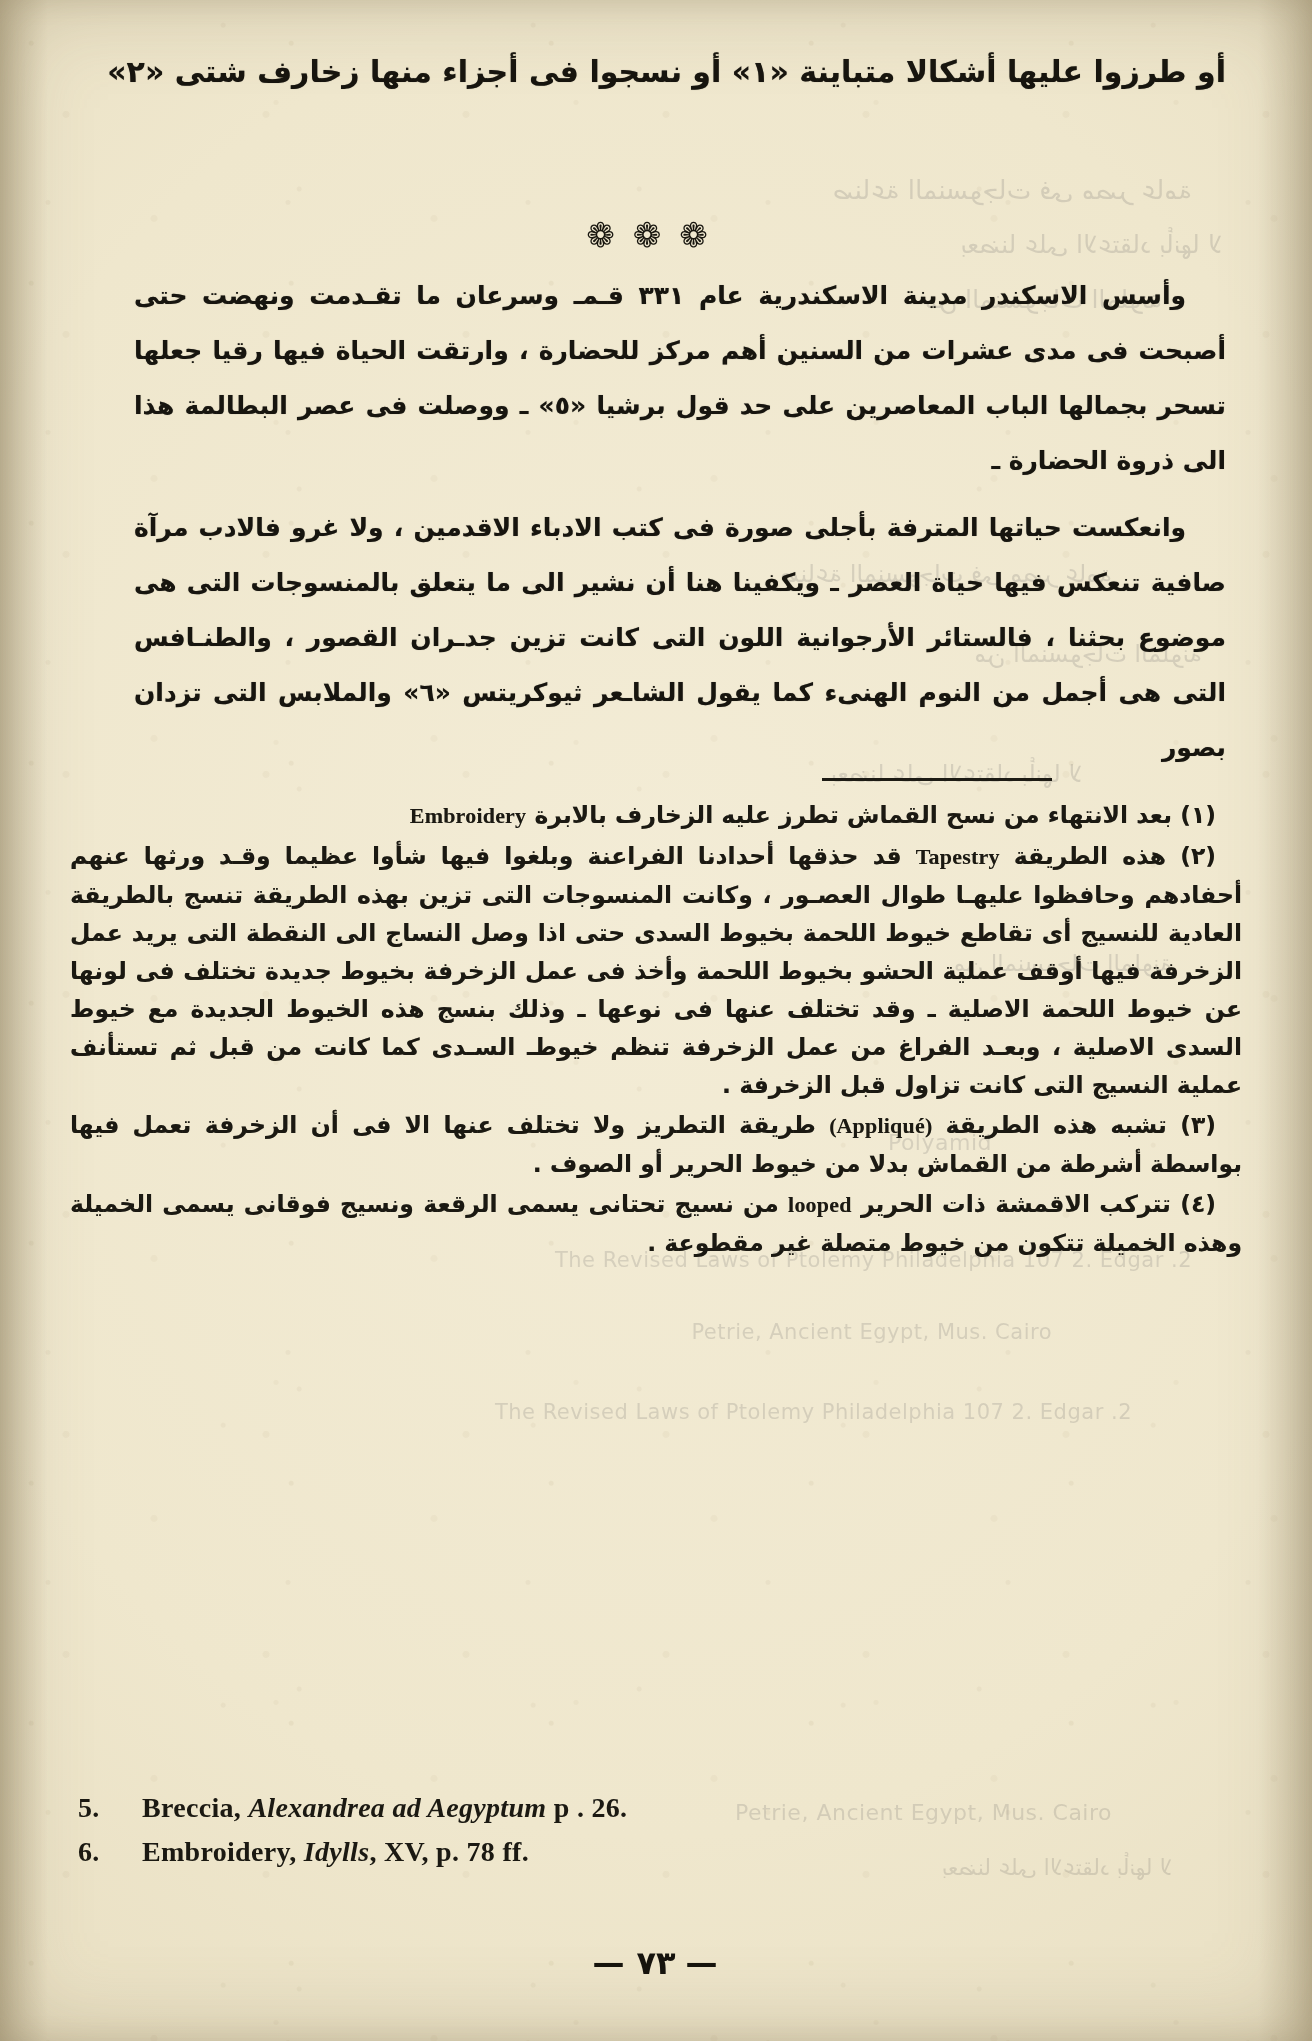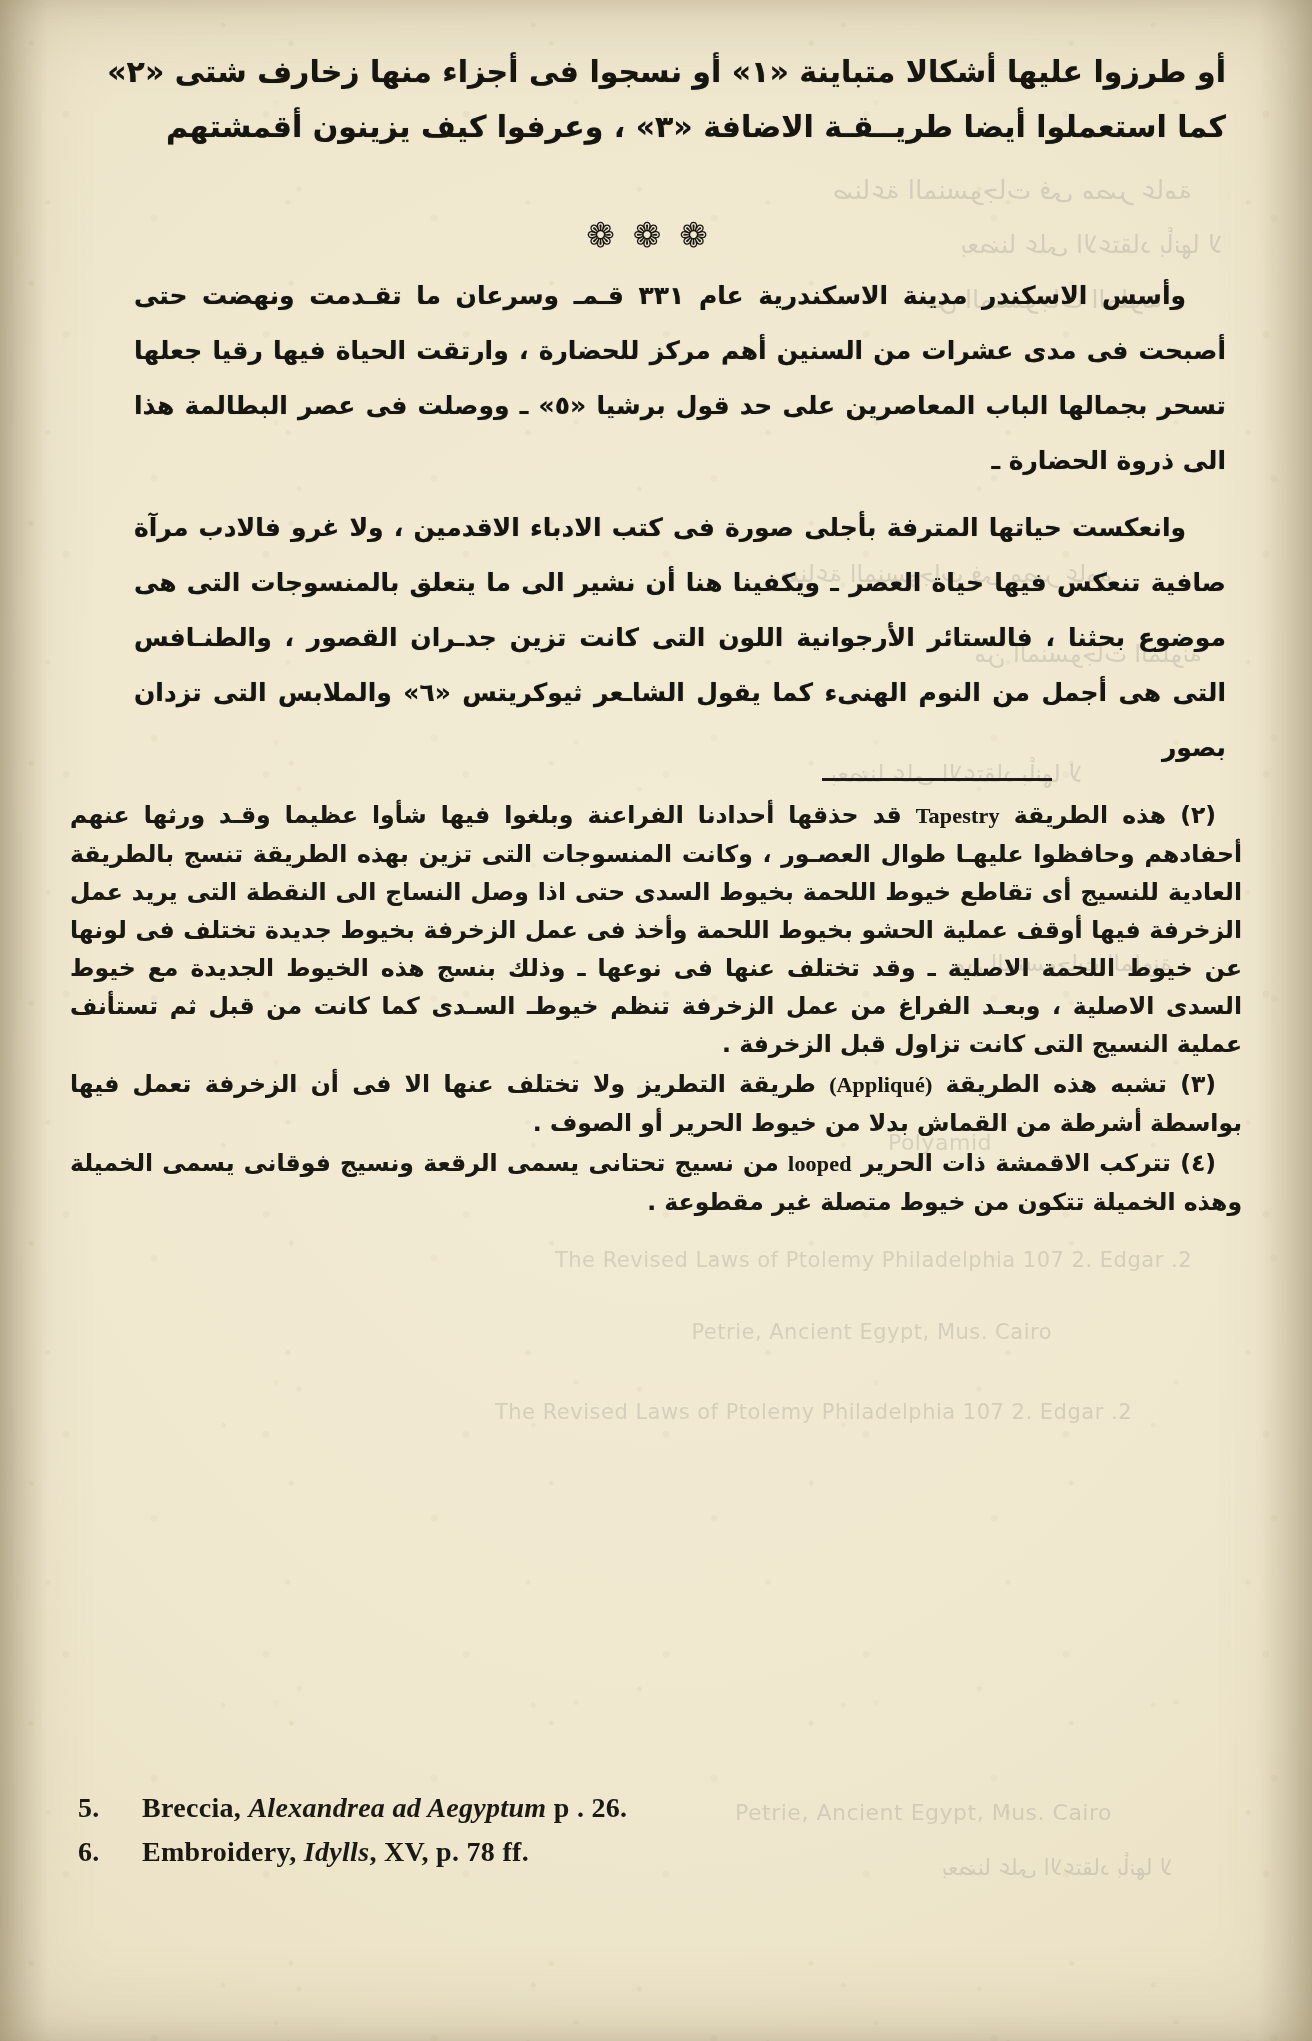--- a/index.html
+++ b/index.html
@@ -226,39 +226,43 @@
     <div class="bl" style="top:1320px; left:260px; font-size:21px; transform:scaleX(-1);">Petrie, Ancient Egypt, Mus. Cairo</div>
     <div class="bl" style="top:1400px; left:180px; font-size:21px; transform:scaleX(-1);">2.  The Revised Laws of Ptolemy  Philadelphia 107 2. Edgar</div>
     <div class="bl" style="top:1800px; left:200px; font-size:22px; transform:scaleX(-1);">Petrie, Ancient Egypt, Mus. Cairo</div>
     <div class="bl" style="top:1855px; left:140px; font-size:22px;">بعضنا على الاعتقاد بأنها لا</div>
   </div>
 
   <div class="content">
 
     <div class="body-top ar">
       <div>أو طرزوا عليها أشكالا متباينة «١» أو نسجوا فى أجزاء منها زخارف شتى «٢»</div>
-      <div>كما استعملوا أيضا طريــقـة الاضافة «٣» ، وعرفوا كيف يزينون أقمشتهم</div>
     </div>
 
     <div class="stars">
       <span>❁</span><span>❁</span><span>❁</span>
     </div>
 
     <div class="para p1 ar">
       <span class="indent"></span><span>وأسس الاسكندر مدينة الاسكندرية عام ٣٣١ قـمـ وسرعان ما تقـدمت ونهضت حتى أصبحت فى مدى عشرات من السنين أهم مركز للحضارة ، وارتقت الحياة فيها رقيا جعلها تسحر بجمالها الباب المعاصرين على حد قول برشيا «٥» ـ ووصلت فى عصر البطالمة هذا الى ذروة الحضارة ـ</span>
     </div>
 
     <div class="para p2 ar">
       <span class="indent"></span><span>وانعكست حياتها المترفة بأجلى صورة فى كتب الادباء الاقدمين ، ولا غرو فالادب مرآة صافية تنعكس فيها حياة العصر ـ ويكفينا هنا أن نشير الى ما يتعلق بالمنسوجات التى هى موضوع بحثنا ، فالستائر الأرجوانية اللون التى كانت تزين جدـران القصور ، والطنـافس التى هى أجمل من النوم الهنىء كما يقول الشاـعر ثيوكريتس «٦» والملابس التى تزدان بصور</span>
     </div>
 
     <div class="fn-rule"></div>
 
     <div class="footnotes">
 
+      <div class="fn">
+        <span class="lead"></span><span>(١)</span>
+        <span>بعد الانتهاء من نسح القماش تطرز عليه الزخارف بالابرة</span>
+        <span class="lat">Embroidery</span>
+      </div>
 
       <div class="fn">
         <span class="lead"></span><span>(٢)</span>
         <span>هذه الطريقة</span>
         <span class="lat">Tapestry</span>
         <span>قد حذقها أحدادنا الفراعنة وبلغوا فيها شأوا عظيما وقـد ورثها عنهم أحفادهم وحافظوا عليهـا طوال العصـور ، وكانت المنسوجات التى تزين بهذه الطريقة تنسج بالطريقة العادية للنسيج أى تقاطع خيوط اللحمة بخيوط السدى حتى اذا وصل النساج الى النقطة التى يريد عمل الزخرفة فيها أوقف عملية الحشو بخيوط اللحمة وأخذ فى عمل الزخرفة بخيوط جديدة تختلف فى لونها عن خيوط اللحمة الاصلية ـ وقد تختلف عنها فى نوعها ـ وذلك بنسج هذه الخيوط الجديدة مع خيوط السدى الاصلية ، وبعـد الفراغ من عمل الزخرفة تنظم خيوطـ السـدى كما كانت من قبل ثم تستأنف عملية النسيج التى كانت تزاول قبل الزخرفة .</span>
       </div>
 
       <div class="fn">
         <span class="lead"></span><span>(٣)</span>
@@ -278,20 +282,23 @@
 
     <div class="refs">
       <div class="ref">
         <span class="num">5.</span><span>Breccia,</span> <i>Alexandrea ad Aegyptum</i> <span>p . 26.</span>
       </div>
       <div class="ref">
         <span class="num">6.</span><span>Embroidery,</span> <i>Idylls</i><span>, XV, p. 78 ff.</span>
       </div>
     </div>
 
+    <div class="folio">
+      <span class="dash">—</span><span>٧٣</span><span class="dash">—</span>
+    </div>
 
   </div>
 
   <div class="grain"></div>
   <div class="edge-left"></div>
   <div class="edge-right"></div>
   <div class="vignette"></div>
 
 </div>
 

